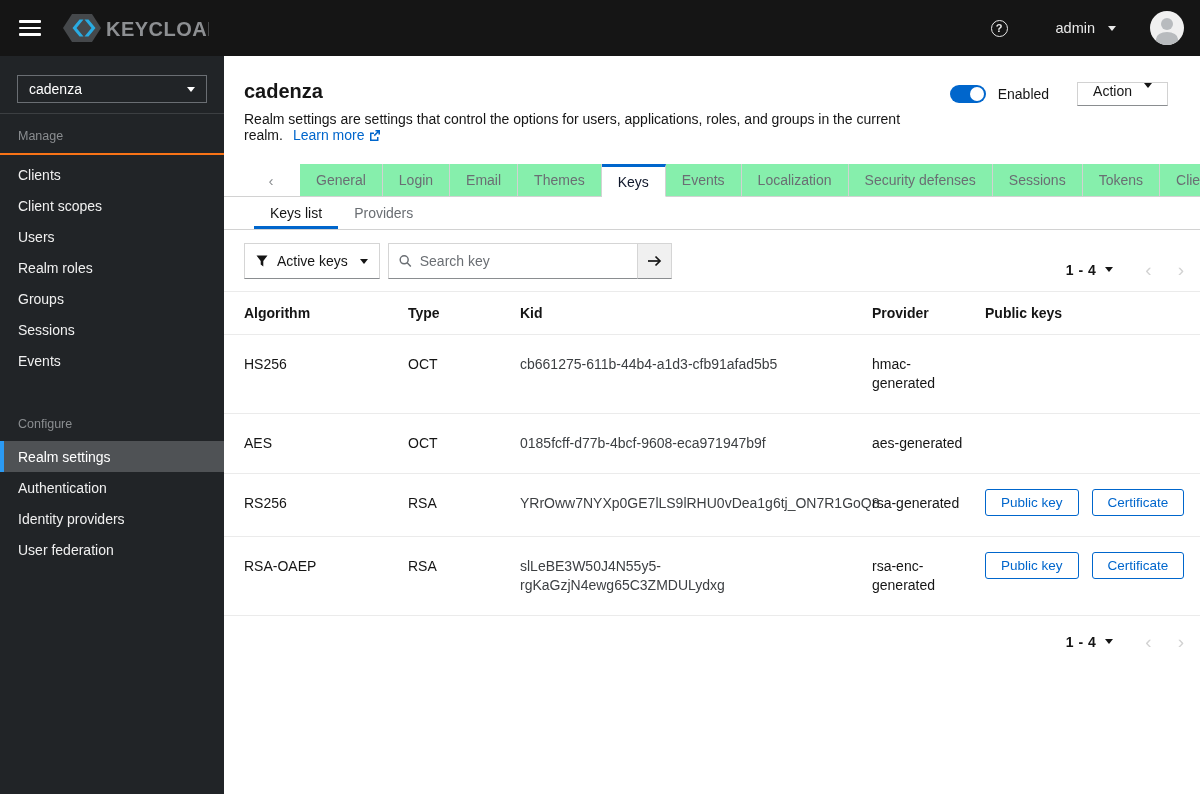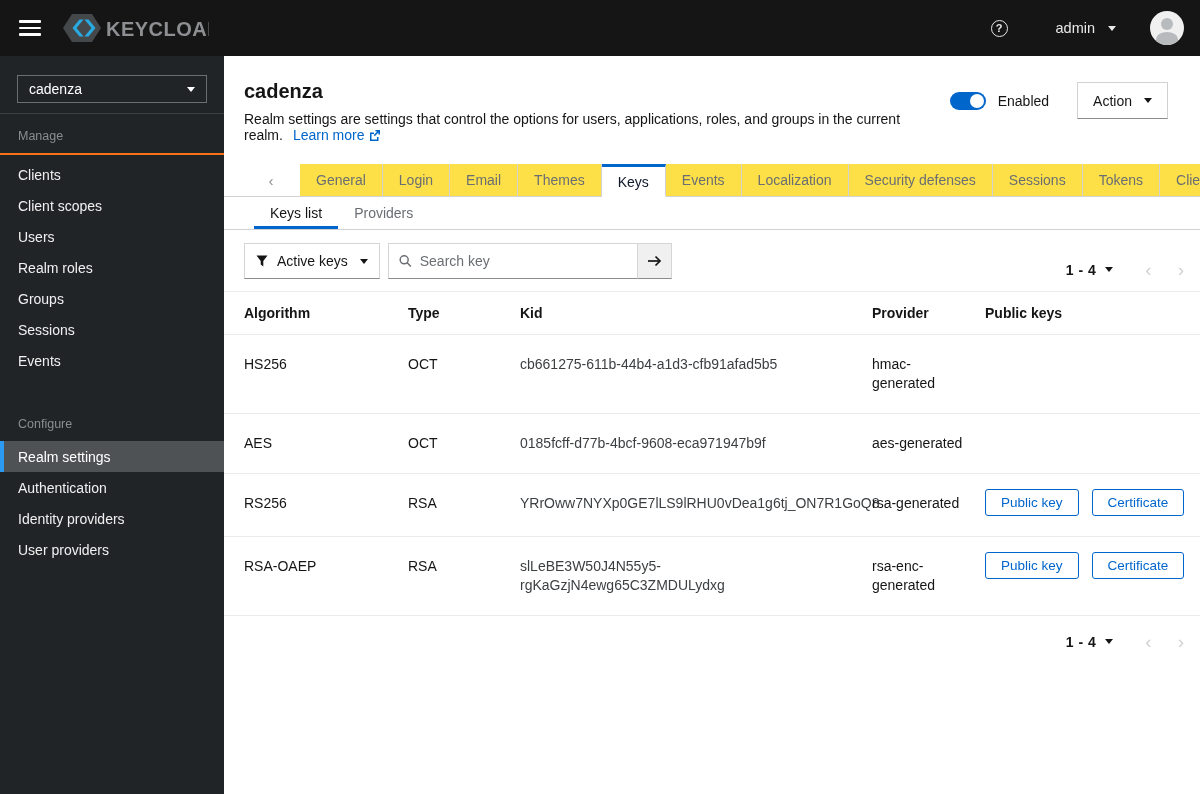--- a/index.html
+++ b/index.html
@@ -39,28 +39,28 @@
 
   .page-header { display:flex; justify-content:space-between; align-items:flex-start; padding:24px 32px 0 20px; }
   .page-title { font-size:20px; font-weight:700; color:#151515; }
   .page-desc { font-size:14px; color:#151515; margin-top:8px; }
   .learn-more { color:#06c; margin-left:10px; text-decoration:none; cursor:pointer; white-space:nowrap; }
   .learn-more svg { margin-left:4px; vertical-align:-1px; }
   .header-controls { display:flex; align-items:center; margin-top:2px; }
   .switch { width:36px; height:18px; border-radius:9px; background:#06c; position:relative; cursor:pointer; flex:none; }
   .switch .knob { position:absolute; top:2px; right:2px; width:14px; height:14px; border-radius:50%; background:#fff; }
   .switch-label { font-size:14px; margin-left:12px; }
-  .action-btn { margin-left:28px; height:37px; padding:0 15px; background:#fff; border:1px solid #d2d2d2; border-bottom-color:#8a8d90; font-size:14px; color:#151515; display:flex; align-items:center; cursor:pointer; font-family:inherit; }
+  .action-btn { margin-left:28px; height:24px; padding:0 15px; background:#fff; border:1px solid #d2d2d2; border-bottom-color:#8a8d90; font-size:14px; color:#151515; display:flex; cursor:pointer; font-family:inherit; }
   .action-btn .caret { margin-left:12px; color:#151515; }
 
   
   .tabs-row { margin-top:21px; display:flex; align-items:stretch; height:33px; border-bottom:1px solid #d2d2d2; }
   .tab-scroll { width:58px; display:flex; align-items:center; justify-content:center; background:#fff; cursor:pointer; font-size:15px; flex:none; }
   .tab-scroll.left { margin-left:18px; color:#8a8d90; }
-  .tab { background:#fde047; padding:0 16px; display:flex; align-items:center; font-size:14px; color:#6a6e73; border-right:1px solid #d2d2d2; cursor:pointer; white-space:nowrap; }
+  .tab { background:#86efac; padding:0 16px; display:flex; align-items:center; font-size:14px; color:#6a6e73; border-right:1px solid #d2d2d2; cursor:pointer; white-space:nowrap; }
   .tab:first-of-type { border-left:1px solid #d2d2d2; }
   .tab.active { background:#fff; color:#0f172a; border-top:3px solid #06c; margin-bottom:-1px; border-bottom:1px solid #fff; }
 
   
   .subtabs { display:flex; padding-left:30px; border-bottom:1px solid #d2d2d2; height:33px; }
   .subtab { padding:0 16px; display:flex; align-items:center; font-size:14px; color:#6a6e73; cursor:pointer; }
   .subtab.active { color:#151515; box-shadow: inset 0 -3px 0 0 #06c; }
 
   
   .toolbar { display:flex; align-items:flex-end; padding:13px 16px 12px 20px; }
@@ -138,21 +138,21 @@
       <div class="nav-item">Groups</div>
       <div class="nav-item">Sessions</div>
       <div class="nav-item">Events</div>
     </div>
 
     <div class="nav-section configure">
       <div class="nav-title">Configure</div>
       <div class="nav-item active">Realm settings</div>
       <div class="nav-item">Authentication</div>
       <div class="nav-item">Identity providers</div>
-      <div class="nav-item">User providers</div>
+      <div class="nav-item">User federation</div>
     </div>
   </nav>
 
   <main class="main">
 
     <div class="page-header">
       <div>
         <h1 class="page-title">cadenza</h1>
         <div class="page-desc">
           <span>Realm settings are settings that control the options for users, applications, roles, and groups in the current realm.</span><a class="learn-more"><span>Learn more</span><svg width="12" height="12" viewBox="0 0 12 12">

